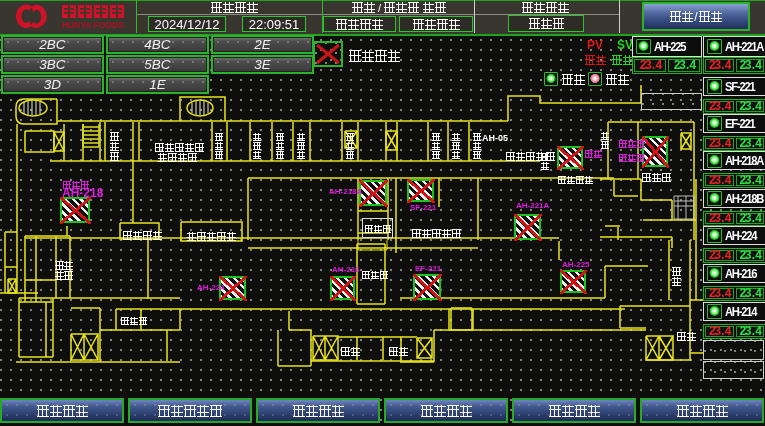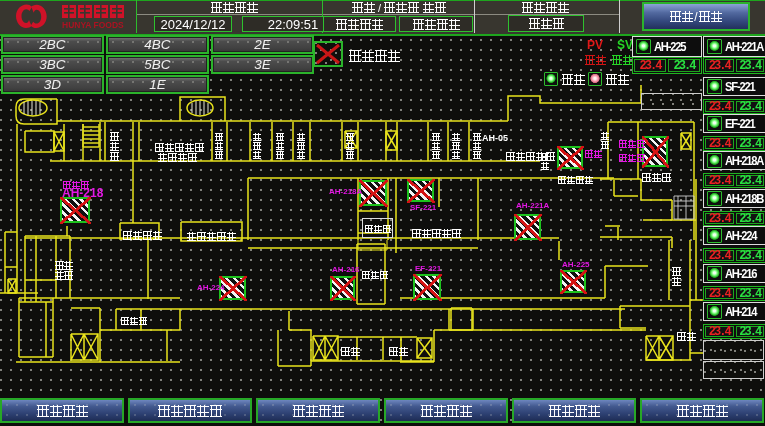--- a/index.html
+++ b/index.html
@@ -343,23 +343,23 @@
 <div class="vd" style="left:474px"></div>
 <div class="vd" style="left:619px"></div>
 
 <div class="hlbl zl zt" style="left:206px;width:56px;color:#fff">
     <span class="z"></span>
     <span class="z z2"></span>
     <span class="z"></span>
     <span class="z z2"></span>
   </div>
 
-<div class="hbox" style="left:154px;width:76px;">2024/12/12</div>
-
-<div class="hbox" style="left:242px;width:62px;padding-left:19px;">22:09:51</div>
+<div class="hbox" style="left:148px;width:76px;">2024/12/12</div>
+
+<div class="hbox" style="left:242px;width:62px;">22:09:51</div>
 
 <div class="hlbl zl zt" style="left:340px;width:118px;color:#fff">
     <span class="z"></span>
     <span class="z z2"></span>
     <span style="font-size:11px;margin:0 2px">/</span>
     <span class="z"></span>
     <span class="z z2"></span>
     <span class="z"></span>
     <span style="width:3px"></span>
     <span class="z z2"></span>

